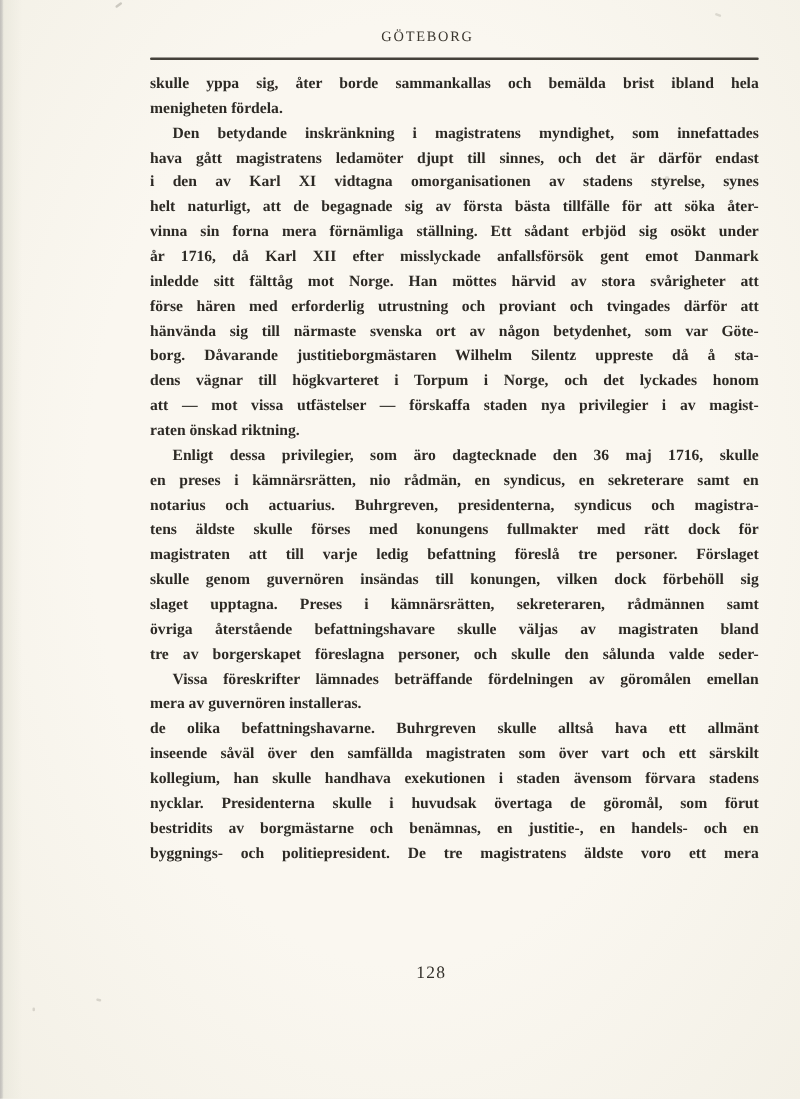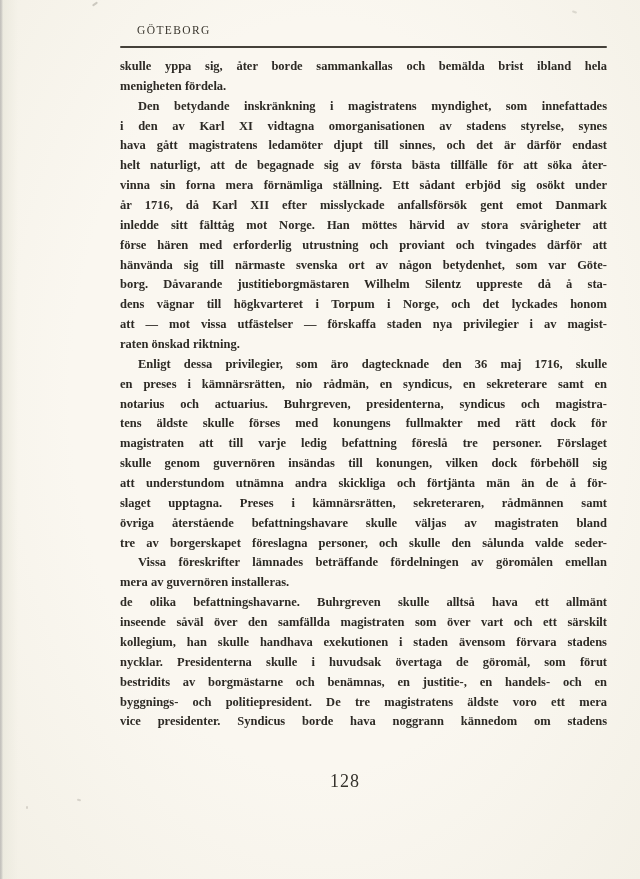--- a/index.html
+++ b/index.html
@@ -17,22 +17,22 @@
     position:relative;
     width:640px;height:879px;
     background:
       linear-gradient(90deg, #cfcdc8 0px, #eceadf 3px, rgba(248,245,237,0) 18px),
       radial-gradient(ellipse at 50% 45%, #faf7f0 55%, #f3f0e6 100%),
       var(--paper);
     color:var(--ink);
   }
   .running-header{
     position:absolute;
-    left:137px;width:460px;top:24px;
-    text-align:left;
+    left:112px;width:460px;top:24px;
+    text-align:center;
     font-size:11.5px;
     letter-spacing:1.4px;
     color:#3a362e;
   }
   .header-rule{
     position:absolute;
     left:120px;top:46px;
     width:487px;height:2px;
     background:var(--rule);
     border-radius:1px;
@@ -50,21 +50,21 @@
     text-align:justify;
     text-align-last:justify;
     white-space:normal;
   }
   .line.indent{ text-indent:18px; }
   .line.endline{ text-align-last:left; }
   .page-number{
     position:absolute;
     left:120px;width:450px;top:771px;
     text-align:center;
-    font-size:18px;
+    font-size:14px;
     letter-spacing:1px;
     color:#34312b;
   }
   .speck{
     position:absolute;
     background:#a9a69c;
     border-radius:1px;
   }
   .speck.s1{left:92px;top:3px;width:6px;height:2px;transform:rotate(-35deg);opacity:.55;}
   .speck.s2{left:572px;top:11px;width:5px;height:2px;transform:rotate(20deg);opacity:.35;}
@@ -83,51 +83,49 @@
   <div class="edge-shadow"></div>
 
   <div class="running-header">GÖTEBORG</div>
 
   <div class="header-rule"></div>
 
   <div class="text-block">
       <div class="line">skulle yppa sig, åter borde sammankallas och bemälda brist ibland hela</div>
       <div class="line endline">menigheten fördela.</div>
       <div class="line indent">Den betydande inskränkning i magistratens myndighet, som innefattades</div>
+      <div class="line">hava gått magistratens ledamöter djupt till sinnes, och det är därför endast</div>
       <div class="line">i den av Karl XI vidtagna omorganisationen av stadens styrelse, synes</div>
-      <div class="line">hava gått magistratens ledamöter djupt till sinnes, och det är därför endast</div>
       <div class="line">helt naturligt, att de begagnade sig av första bästa tillfälle för att söka åter-</div>
       <div class="line">vinna sin forna mera förnämliga ställning. Ett sådant erbjöd sig osökt under</div>
       <div class="line">år 1716, då Karl XII efter misslyckade anfallsförsök gent emot Danmark</div>
       <div class="line">inledde sitt fälttåg mot Norge. Han möttes härvid av stora svårigheter att</div>
       <div class="line">förse hären med erforderlig utrustning och proviant och tvingades därför att</div>
       <div class="line">hänvända sig till närmaste svenska ort av någon betydenhet, som var Göte-</div>
       <div class="line">borg. Dåvarande justitieborgmästaren Wilhelm Silentz uppreste då å sta-</div>
       <div class="line">dens vägnar till högkvarteret i Torpum i Norge, och det lyckades honom</div>
       <div class="line">att — mot vissa utfästelser — förskaffa staden nya privilegier i av magist-</div>
       <div class="line endline">raten önskad riktning.</div>
       <div class="line indent">Enligt dessa privilegier, som äro dagtecknade den 36 maj 1716, skulle</div>
       <div class="line">en preses i kämnärsrätten, nio rådmän, en syndicus, en sekreterare samt en</div>
       <div class="line">notarius och actuarius. Buhrgreven, presidenterna, syndicus och magistra-</div>
       <div class="line">tens äldste skulle förses med konungens fullmakter med rätt dock för</div>
       <div class="line">magistraten att till varje ledig befattning föreslå tre personer. Förslaget</div>
       <div class="line">skulle genom guvernören insändas till konungen, vilken dock förbehöll sig</div>
-      <div class="line">att understundom utnämna andra skickliga och förtjänta män än de å för-</div>
       <div class="line">slaget upptagna. Preses i kämnärsrätten, sekreteraren, rådmännen samt</div>
       <div class="line">övriga återstående befattningshavare skulle väljas av magistraten bland</div>
       <div class="line">tre av borgerskapet föreslagna personer, och skulle den sålunda valde seder-</div>
       <div class="line indent">Vissa föreskrifter lämnades beträffande fördelningen av göromålen emellan</div>
       <div class="line endline">mera av guvernören installeras.</div>
       <div class="line">de olika befattningshavarne. Buhrgreven skulle alltså hava ett allmänt</div>
       <div class="line">inseende såväl över den samfällda magistraten som över vart och ett särskilt</div>
       <div class="line">kollegium, han skulle handhava exekutionen i staden ävensom förvara stadens</div>
       <div class="line">nycklar. Presidenterna skulle i huvudsak övertaga de göromål, som förut</div>
       <div class="line">bestridits av borgmästarne och benämnas, en justitie-, en handels- och en</div>
       <div class="line">byggnings- och politiepresident. De tre magistratens äldste voro ett mera</div>
-      <div class="line">vice presidenter. Syndicus borde hava noggrann kännedom om stadens</div>
     </div>
 
   <div class="page-number">128</div>
 
   <div class="speck s1"></div>
   <div class="speck s2"></div>
   <div class="speck s3"></div>
   <div class="speck s4"></div>
   <div class="speck s5"></div>
 </div>

